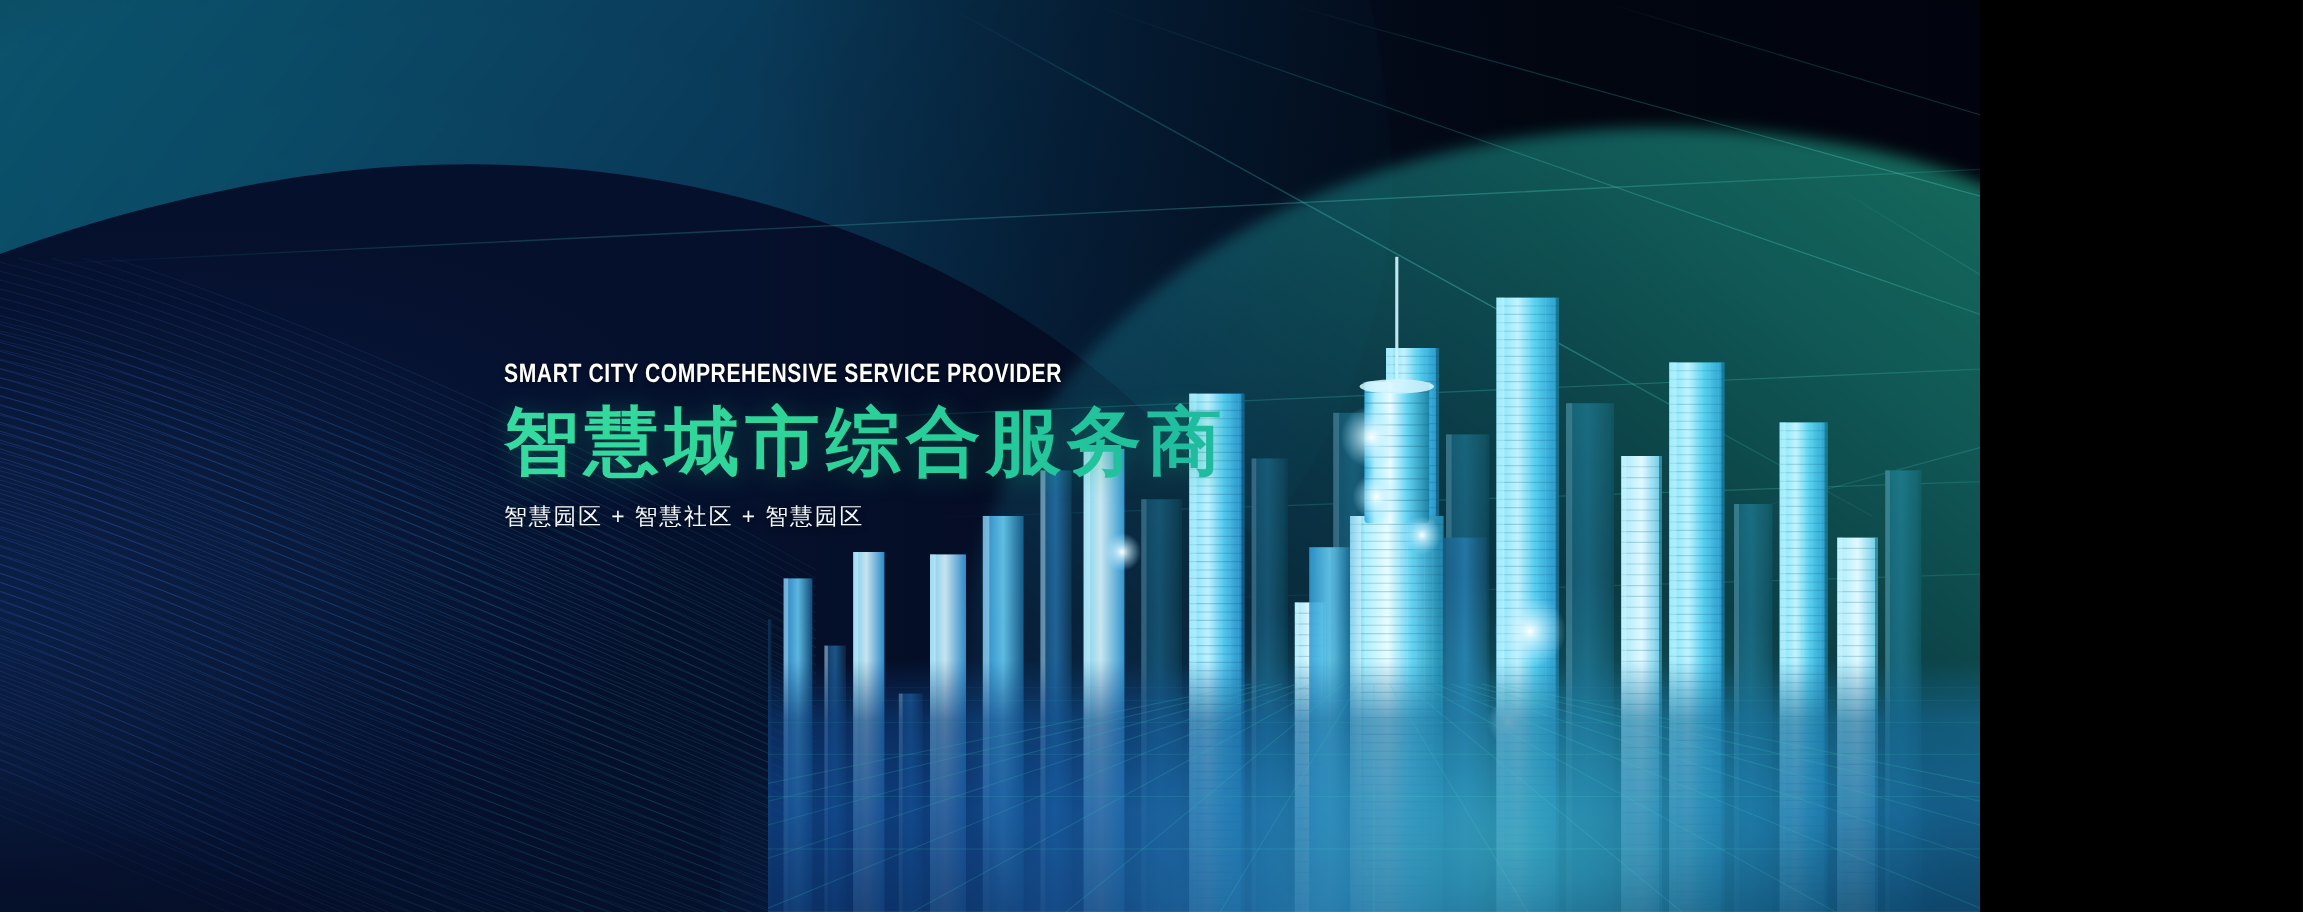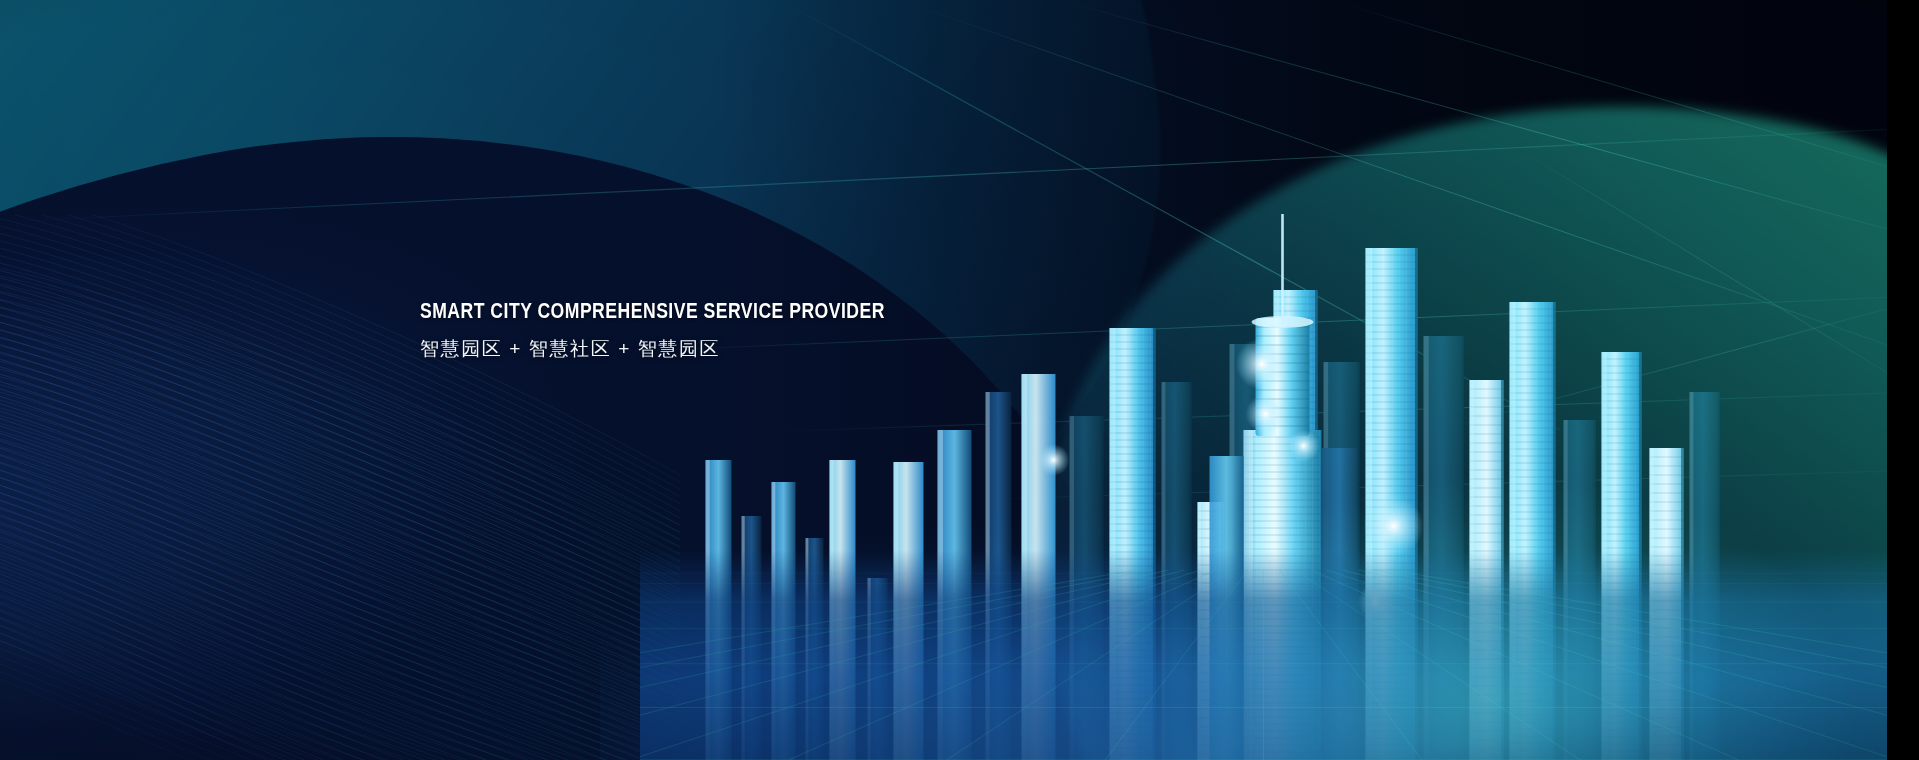--- a/index.html
+++ b/index.html
@@ -1,21 +1,21 @@
 <!DOCTYPE html>
 <html><head>
 <meta charset="utf-8">
 <title>Smart City Banner</title>
 <style>
   html,body{margin:0;padding:0;background:#000;}
   body{font-family:"Liberation Sans","DejaVu Sans",sans-serif;}
 
   .banner{
     position:relative;
-    width:1887px;
+    width:1650px;
     height:760px;
     overflow:hidden;
     background:#040d22;
     user-select:none;
   }
 
   
   .bg-base{
     position:absolute; inset:0;
     background:
@@ -1021,16 +1021,17 @@
     </div>
   </div>
 
   <div class="haze"></div>
   <div class="green-sweep"></div>
   <div class="green-glow-bottom"></div>
   <div class="vignette"></div>
 
   <div class="copy">
     <p class="eyebrow">SMART CITY COMPREHENSIVE SERVICE PROVIDER</p>
+    <h1 class="headline">智慧城市综合服务商</h1>
     <p class="subline">智慧园区 + 智慧社区 + 智慧园区</p>
   </div>
 
 </div>
 
 </body></html>

